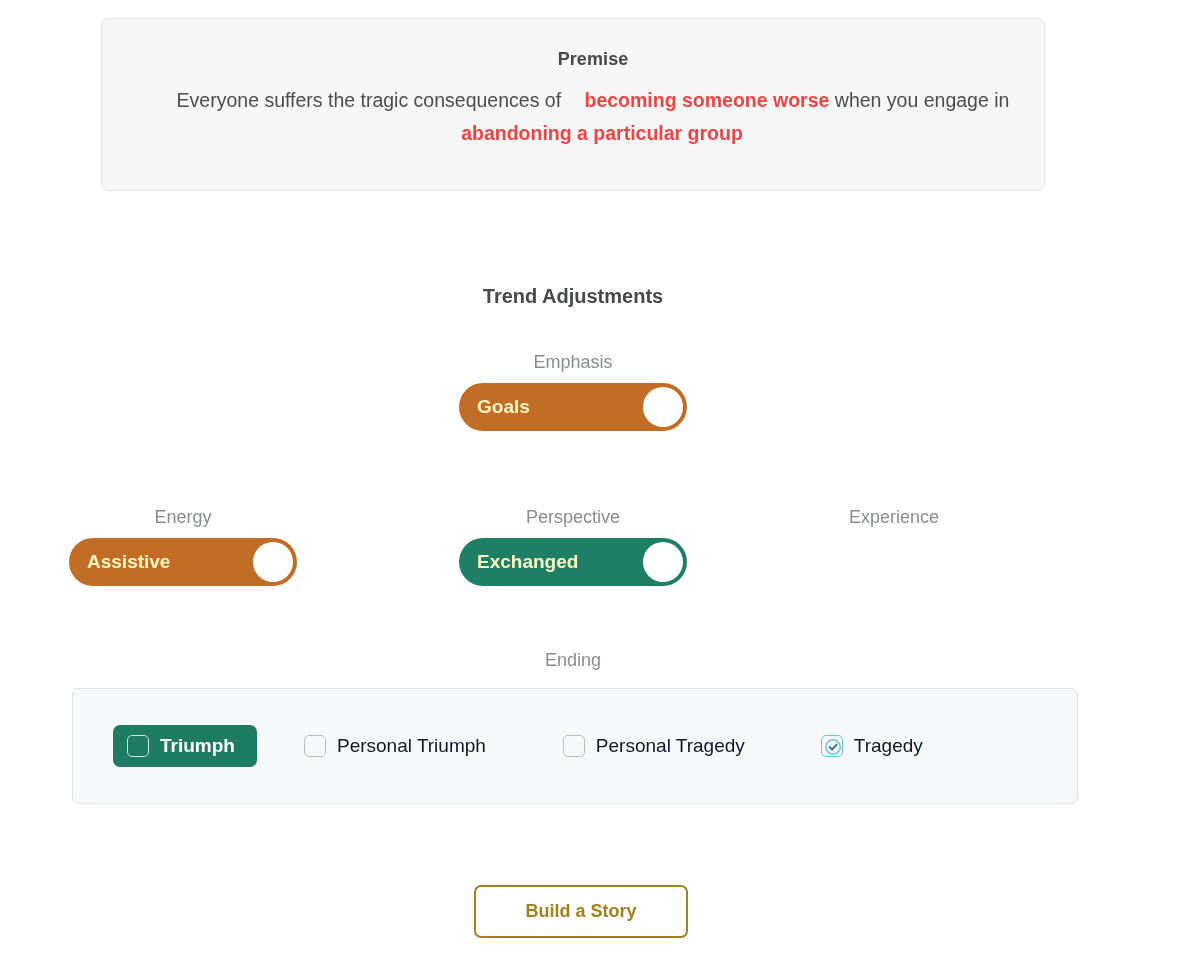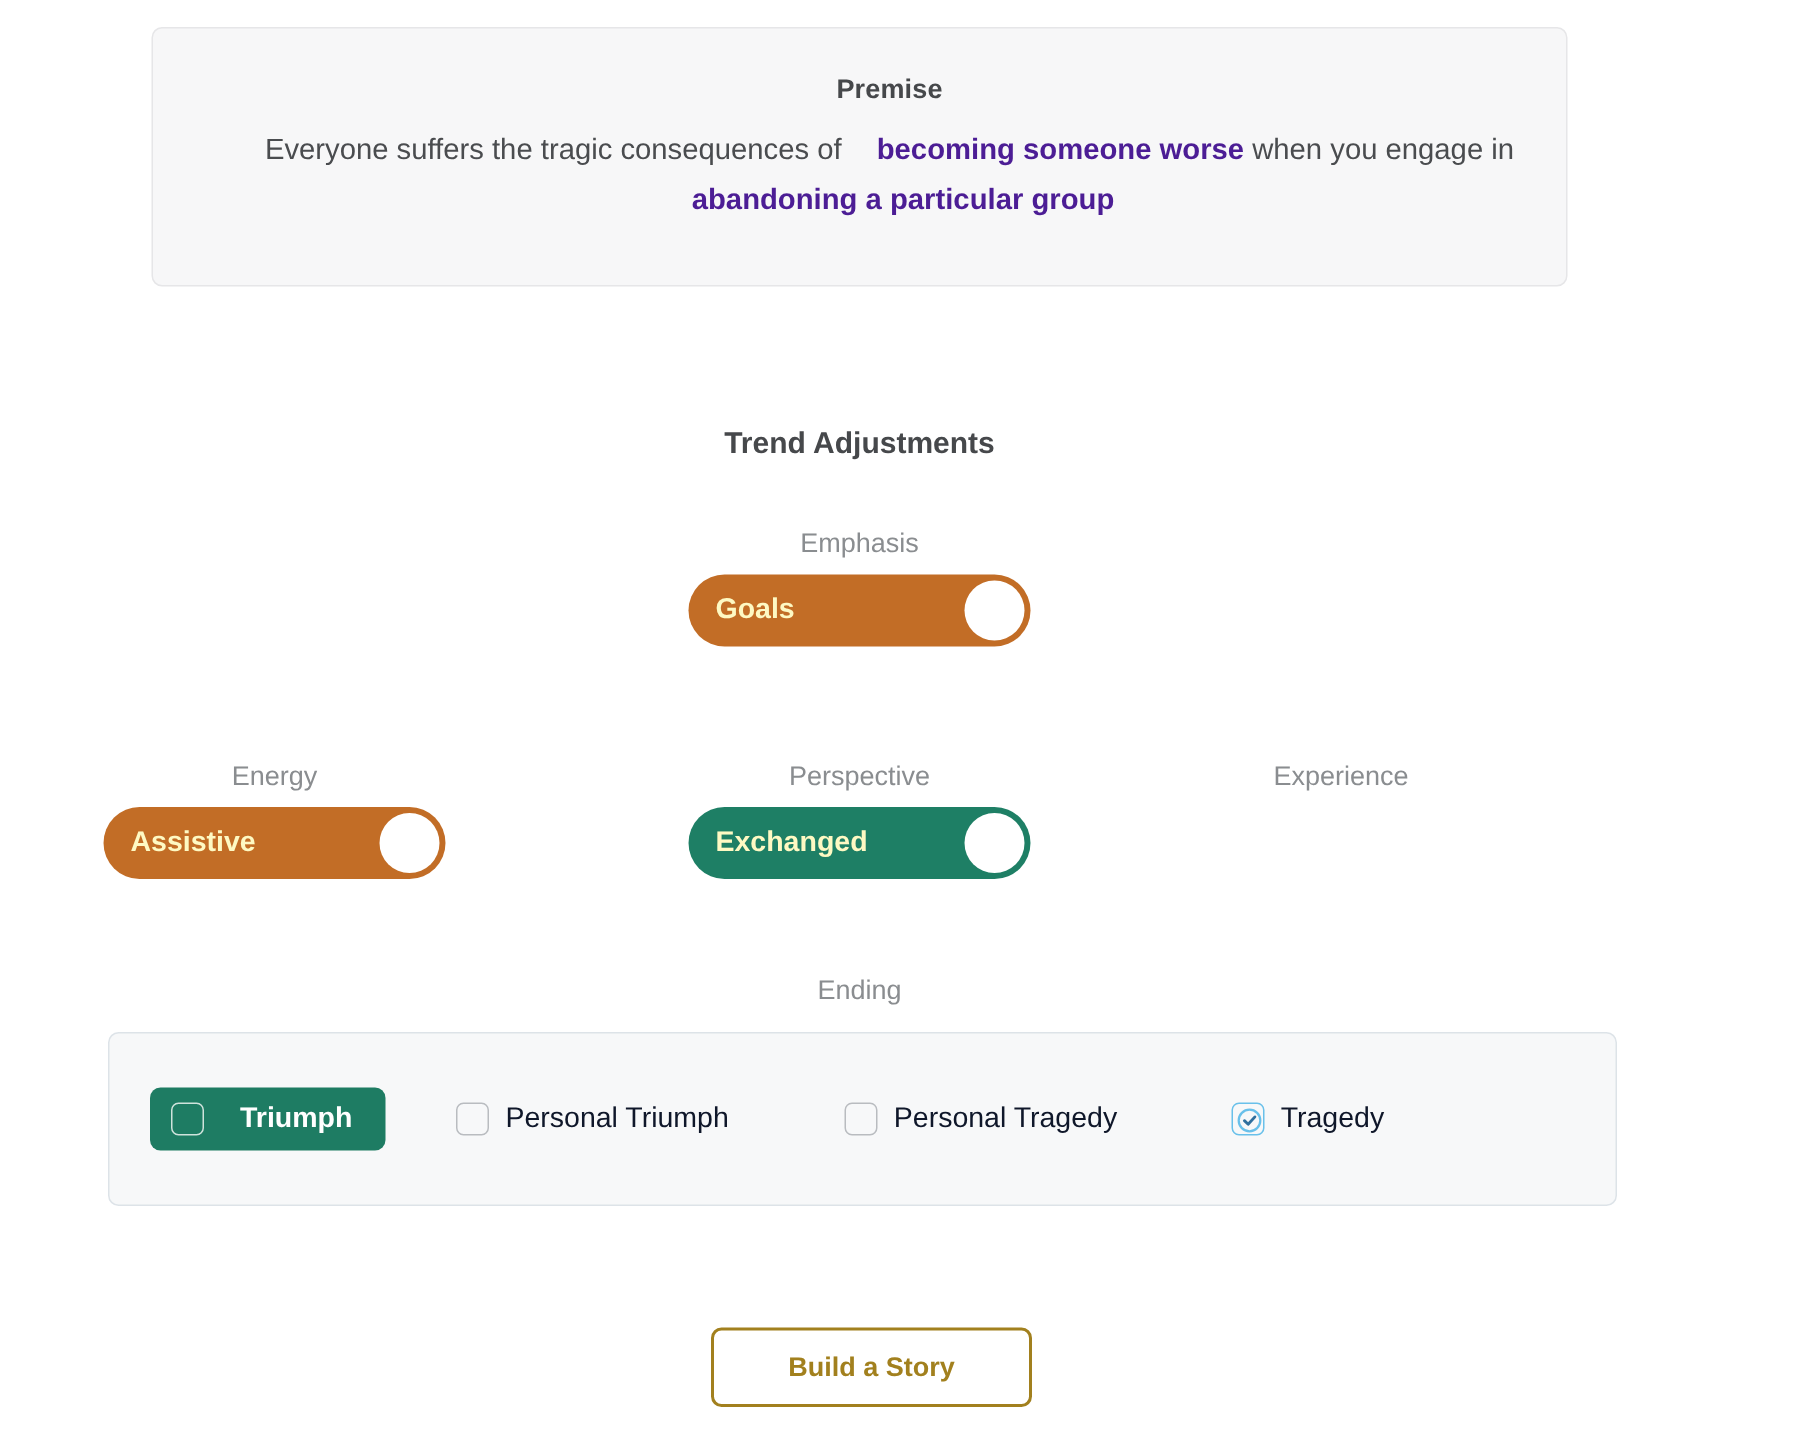--- a/index.html
+++ b/index.html
@@ -41,21 +41,21 @@
     margin: 14px auto 0 auto;
     width: 850px;
     text-align: center;
     font-size: 19.5px;
     line-height: 33px;
     color: #4a4c4f;
     font-weight: 400;
   }
   .premise-body b {
     font-weight: bold;
-    color: #4c1d95;
+    color: #ef4444;
     margin-left: 18px;
   }
 
   
   .section-title {
     position: absolute;
     left: 0;
     top: 285px;
     width: 1146px;
     text-align: center;
@@ -145,21 +145,21 @@
     display: flex;
     align-items: center;
   }
   .ending-option {
     display: flex;
     align-items: center;
     cursor: pointer;
     white-space: nowrap;
     box-sizing: border-box;
   }
-  .opt-0 { margin-left: 27px; gap: 13px; }
+  .opt-0 { margin-left: 40px; }
   .opt-1 { margin-left: 47px; }
   .opt-2 { margin-left: 77px; }
   .opt-3 { margin-left: 76px; }
 
   .ending-option.highlighted {
     background: #1e7c63;
     border-radius: 7px;
     padding: 10px 22px 10px 14px;
   }
   .ending-option .opt-text {

